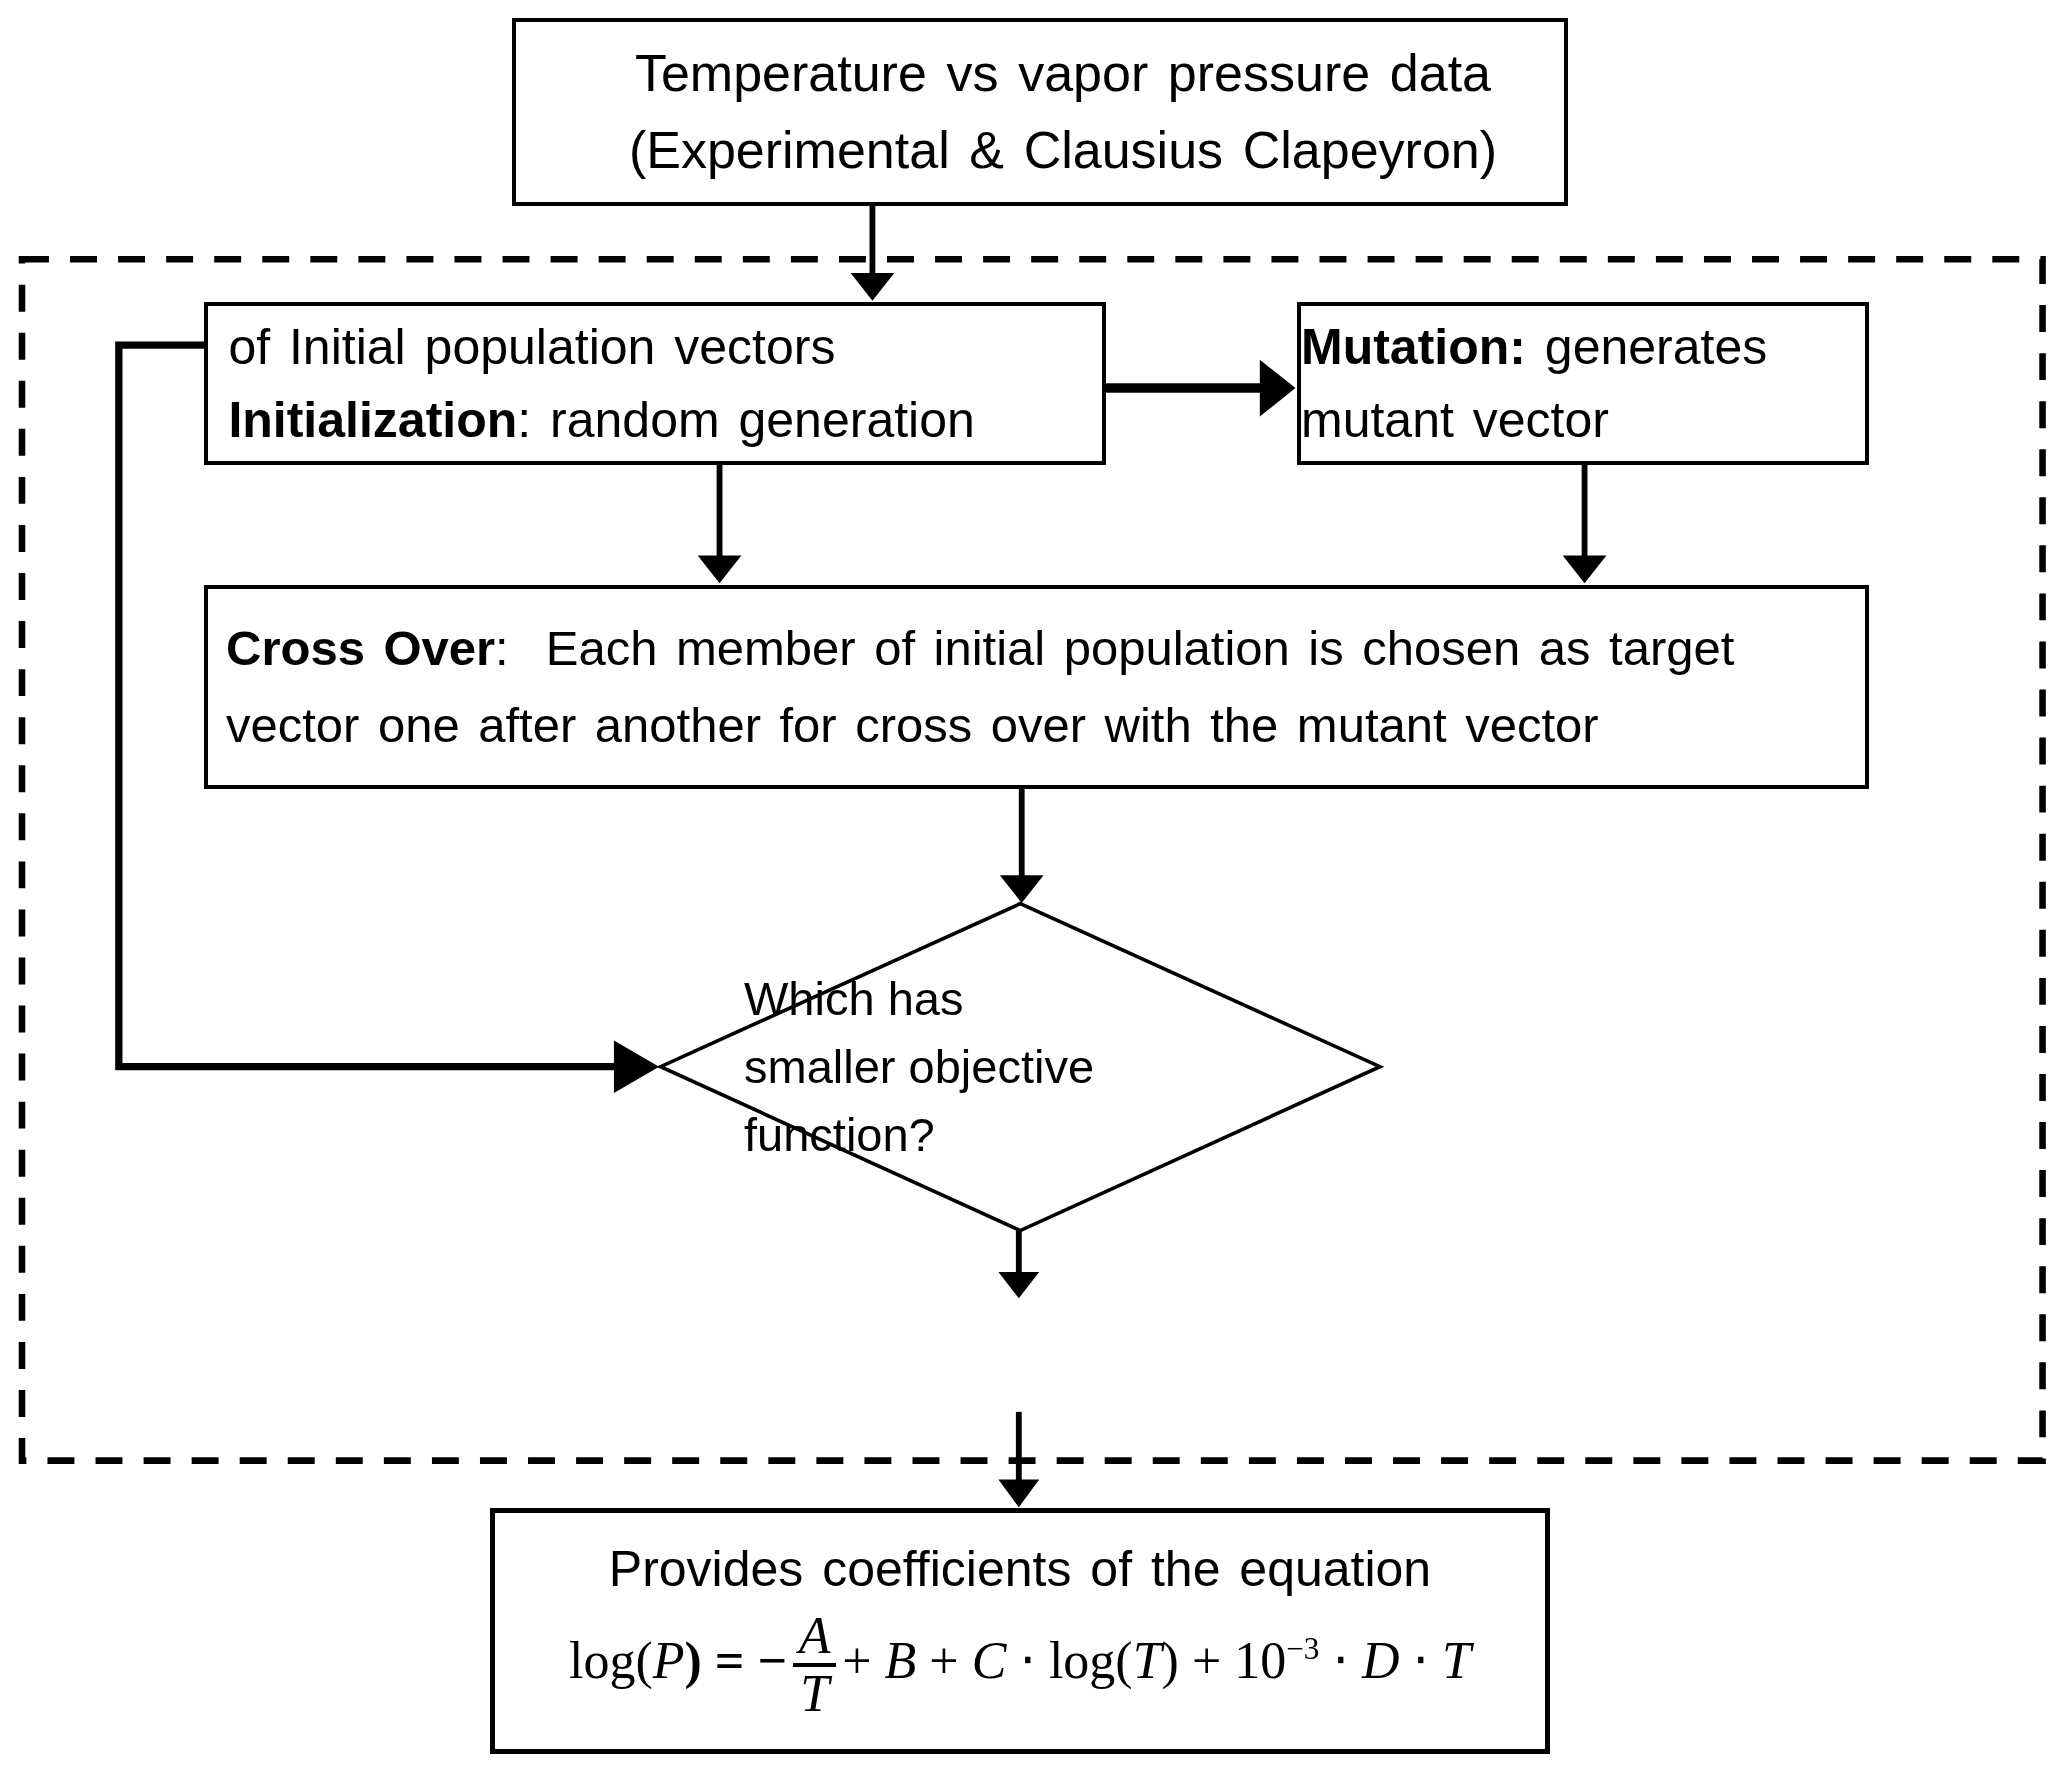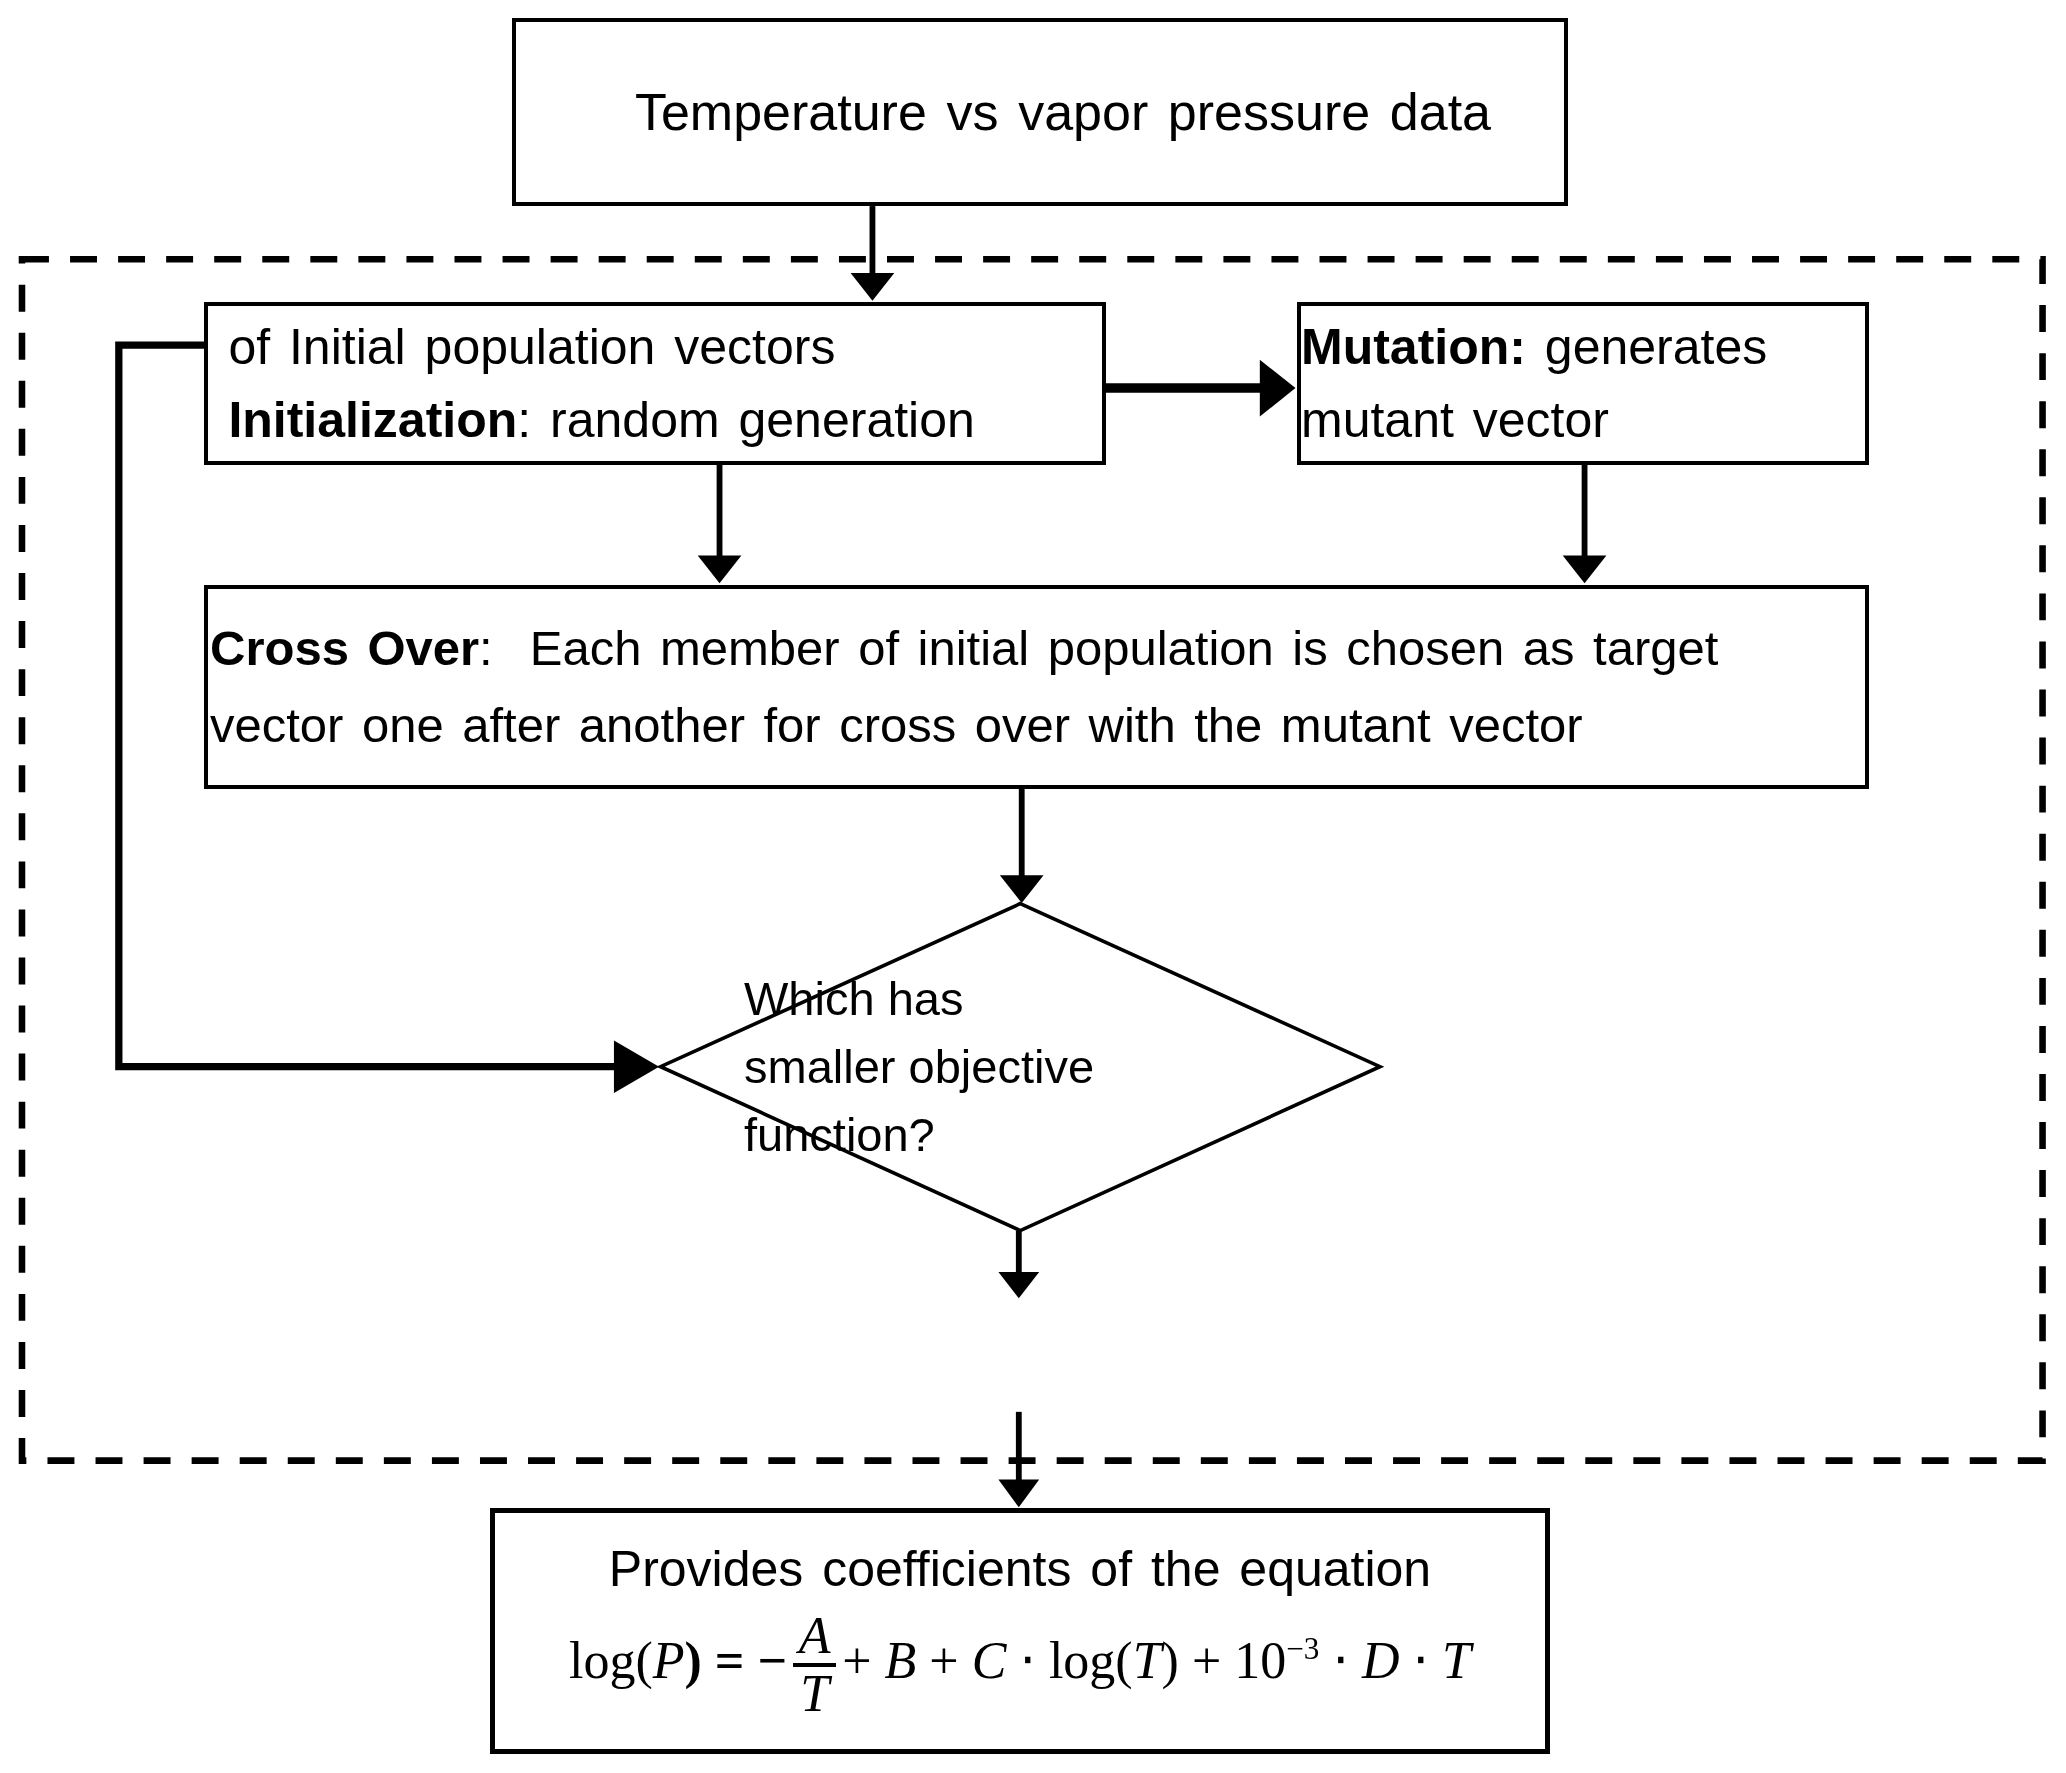--- a/index.html
+++ b/index.html
@@ -17,21 +17,21 @@
     box-sizing:border-box;
     background:#ffffff;
     border:4.4px solid #000000;
     display:flex;flex-direction:column;justify-content:center;
   }
   .box .line{white-space:pre;word-spacing:0.10em;}
   .center .line{text-align:center;}
   .data-box{left:512px;top:18px;width:1056px;height:188px;font-size:52px;line-height:77px;padding-left:46px;}
   .init-box{left:204px;top:302px;width:902px;height:163px;font-size:50px;line-height:73px;padding-left:20.4px;}
   .mutation-box{left:1297px;top:302px;width:572px;height:163px;font-size:50px;line-height:73px;}
-  .crossover-box{left:204px;top:585px;width:1665px;height:204px;font-size:49px;line-height:77px;padding-left:2px;}
+  .crossover-box{left:204px;top:585px;width:1665px;height:204px;font-size:49px;line-height:77px;padding-left:18px;}
   .copy-box{left:434px;top:1299px;width:1194px;height:114px;font-size:50px;}
   .final-box{left:490px;top:1508px;width:1060px;height:246px;border-width:5.1px;}
   .bold{font-weight:bold;}
   .diamond-label{
     position:absolute;left:744px;top:947px;width:553px;height:240px;
     display:flex;flex-direction:column;justify-content:center;
     font-size:47px;line-height:68px;
   }
   .final-title{font-size:50px;text-align:center;white-space:pre;word-spacing:0.10em;}
   .eq{
@@ -82,20 +82,21 @@
     <polygon points="1399,1783 1371,1747 1427,1747" fill="#000"></polygon>
 
     <line x1="1399" y1="1939" x2="1399" y2="2034" stroke="#000" stroke-width="8"></line>
     <polygon points="1399,2070 1371,2032 1427,2032" fill="#000"></polygon>
 
     <polygon points="1401,1241 1895,1465 1401,1690 907,1465" fill="#ffffff" stroke="#000" stroke-width="5"></polygon>
   </svg>
 
   <div class="box center data-box">
     <div class="line">Temperature vs vapor pressure data</div>
+    <div class="line">(Experimental &amp; Clausius Clapeyron)</div>
   </div>
 
   <div class="box init-box">
     <div class="line">of Initial population vectors</div>
     <div class="line"><span class="bold">Initialization</span><span>: random generation</span></div>
   </div>
 
   <div class="box mutation-box">
     <div class="line"><span class="bold">Mutation:</span><span> generates</span></div>
     <div class="line">mutant vector</div>

